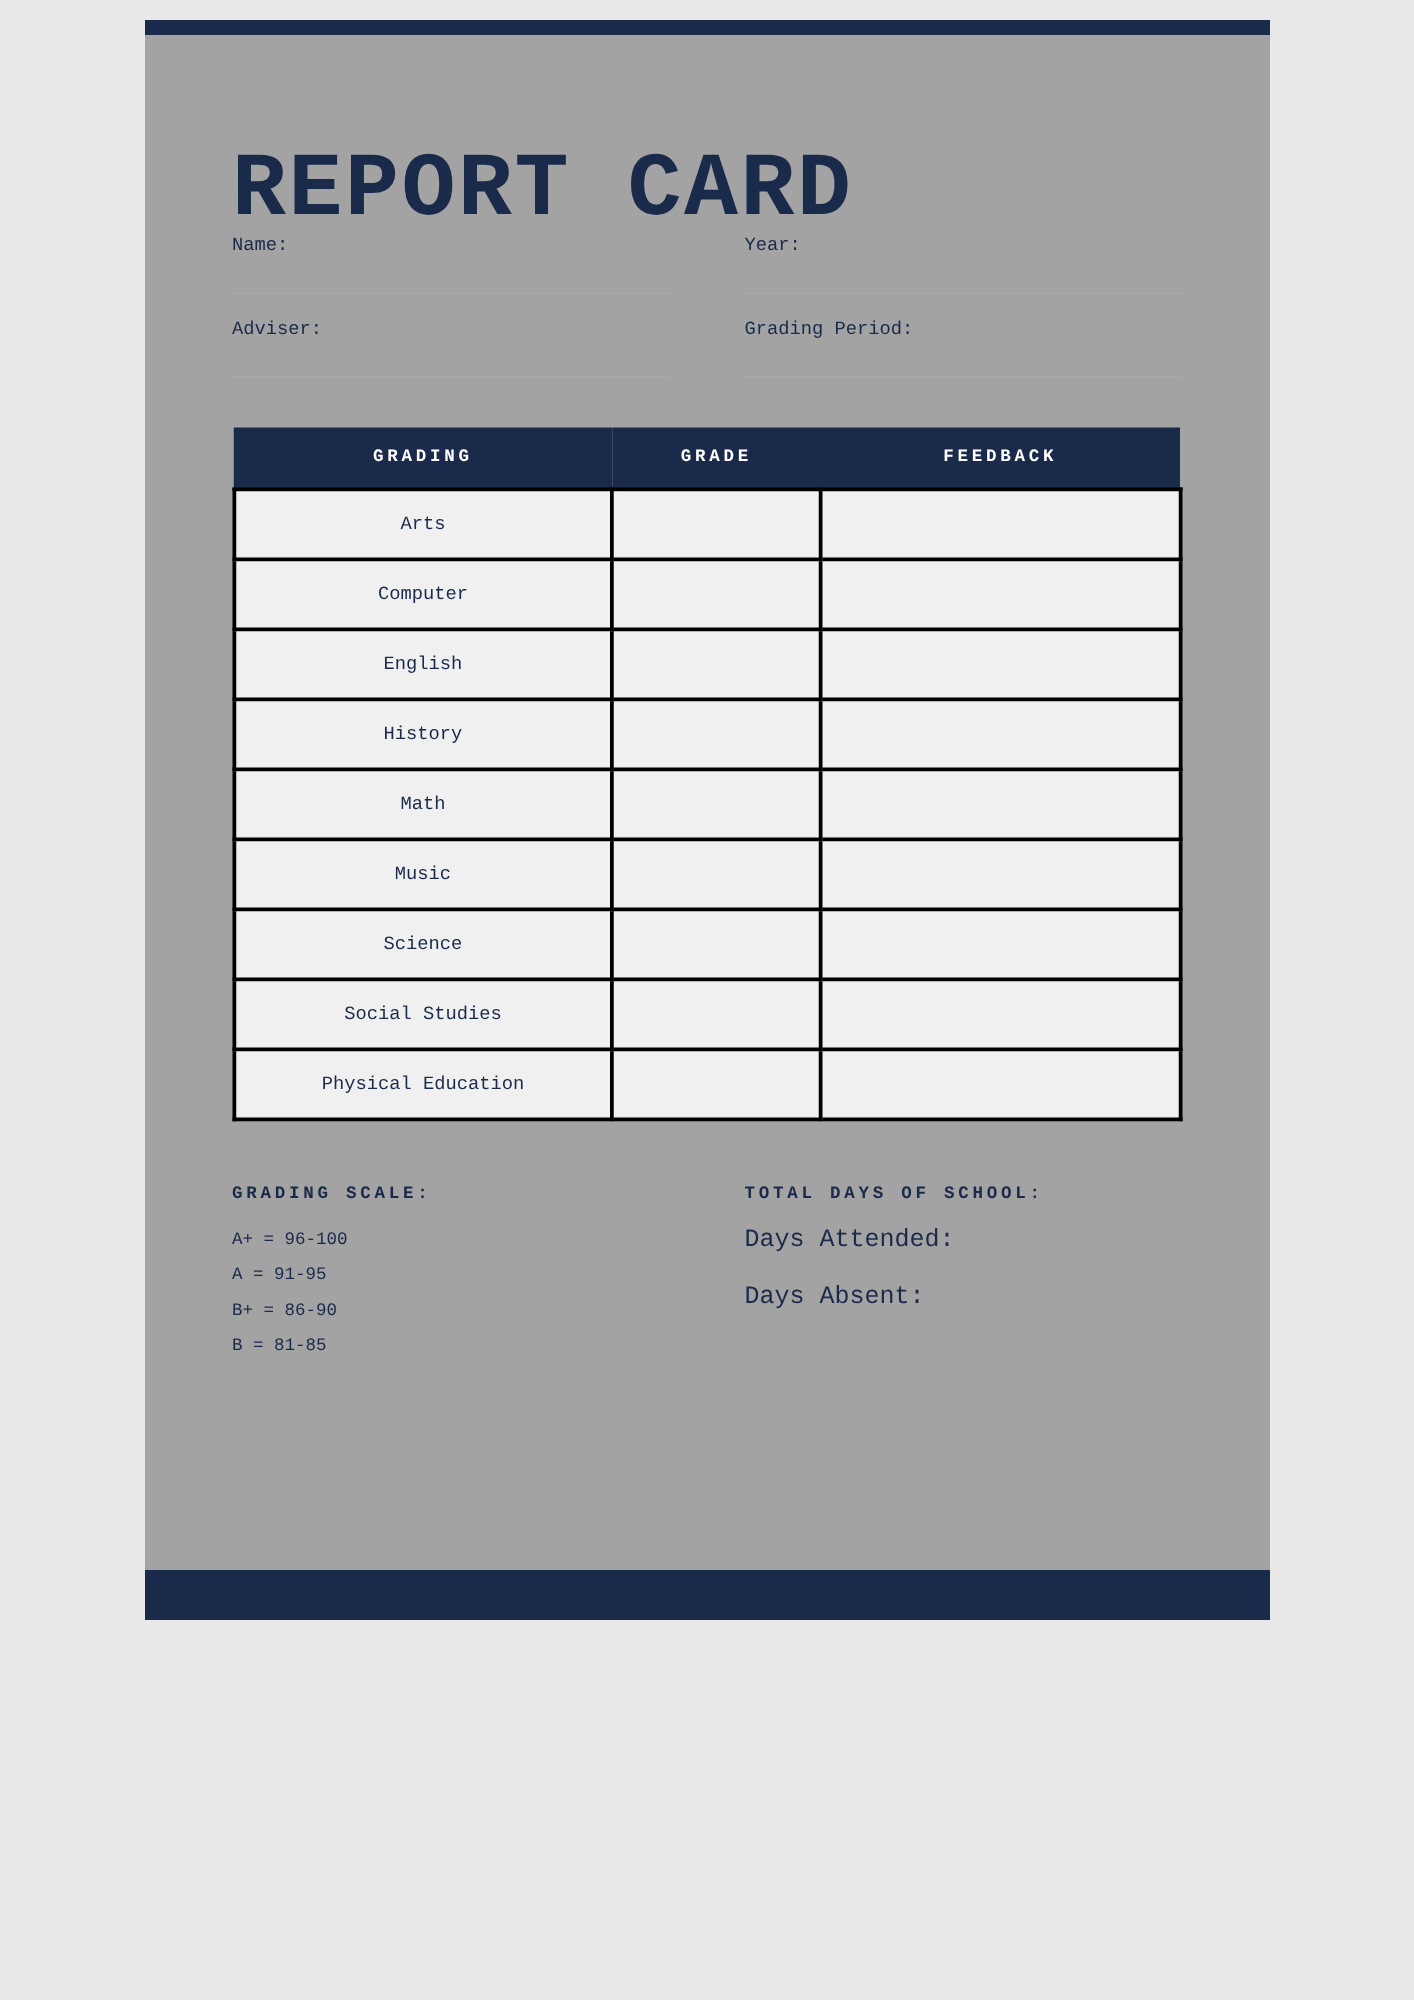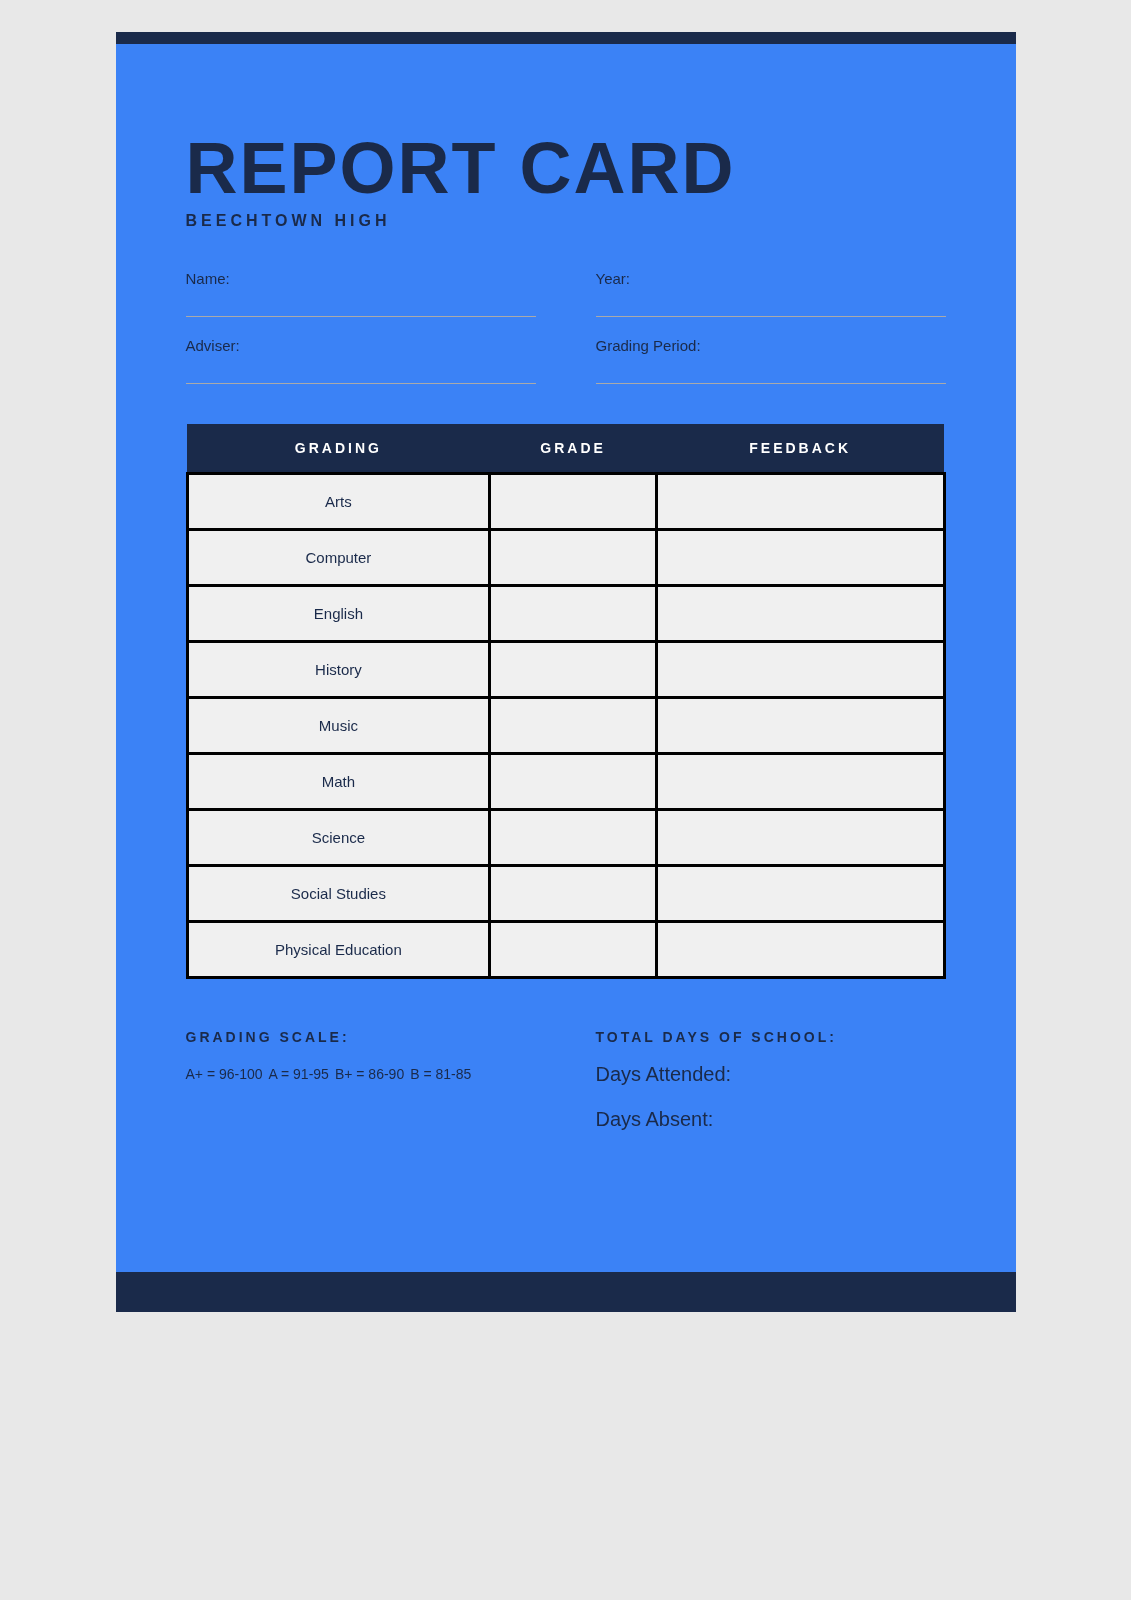--- a/index.html
+++ b/index.html
@@ -13,26 +13,27 @@
       display: flex;
       justify-content: center;
       align-items: flex-start;
       min-height: 100vh;
       font-family: 'Arial', sans-serif;
     }
 
     .page {
       width: 900px;
       min-height: 1280px;
-      background: #3b82f6;
-      margin: 32px auto;
+      background: #a3a3a3;
+      margin: 16px auto;
       padding: 60px 70px 60px 70px;
       position: relative;
       display: flex;
       flex-direction: column;
+      font-family: Liberation Mono, monospace;
     }
 
     .top-bar {
       position: absolute;
       top: 0;
       left: 0;
       right: 0;
       height: 12px;
       background: #1a2a4a;
     }
@@ -155,21 +156,21 @@
       margin-bottom: 18px;
     }
 
     .grading-items {
       display: flex;
       gap: 40px;
     }
 
     .grading-col {
       display: flex;
-      flex-direction: row;
+      flex-direction: column;
       gap: 6px;
     }
 
     .grading-item {
       font-size: 14px;
       color: #1a2a4a;
       line-height: 1.6;
     }
 
     .days-field {
@@ -180,21 +181,20 @@
     }
 
   </style>
 </head>
 <body>
 
 <div class="page">
   <div class="top-bar"></div>
 
   <h1 class="report-title">REPORT CARD</h1>
-  <div class="school-name">BEECHTOWN HIGH</div>
 
   <div class="form-section">
     <div class="form-row">
       <div class="form-field">
         <span class="form-label">Name:</span>
         <div class="form-line"></div>
       </div>
       <div class="form-field">
         <span class="form-label">Year:</span>
         <div class="form-line"></div>
@@ -235,26 +235,26 @@
           <td>English</td>
           <td></td>
           <td></td>
         </tr>
         <tr>
           <td>History</td>
           <td></td>
           <td></td>
         </tr>
         <tr>
+          <td>Math</td>
+          <td></td>
+          <td></td>
+        </tr>
+        <tr>
           <td>Music</td>
-          <td></td>
-          <td></td>
-        </tr>
-        <tr>
-          <td>Math</td>
           <td></td>
           <td></td>
         </tr>
         <tr>
           <td>Science</td>
           <td></td>
           <td></td>
         </tr>
         <tr>
           <td>Social Studies</td>

